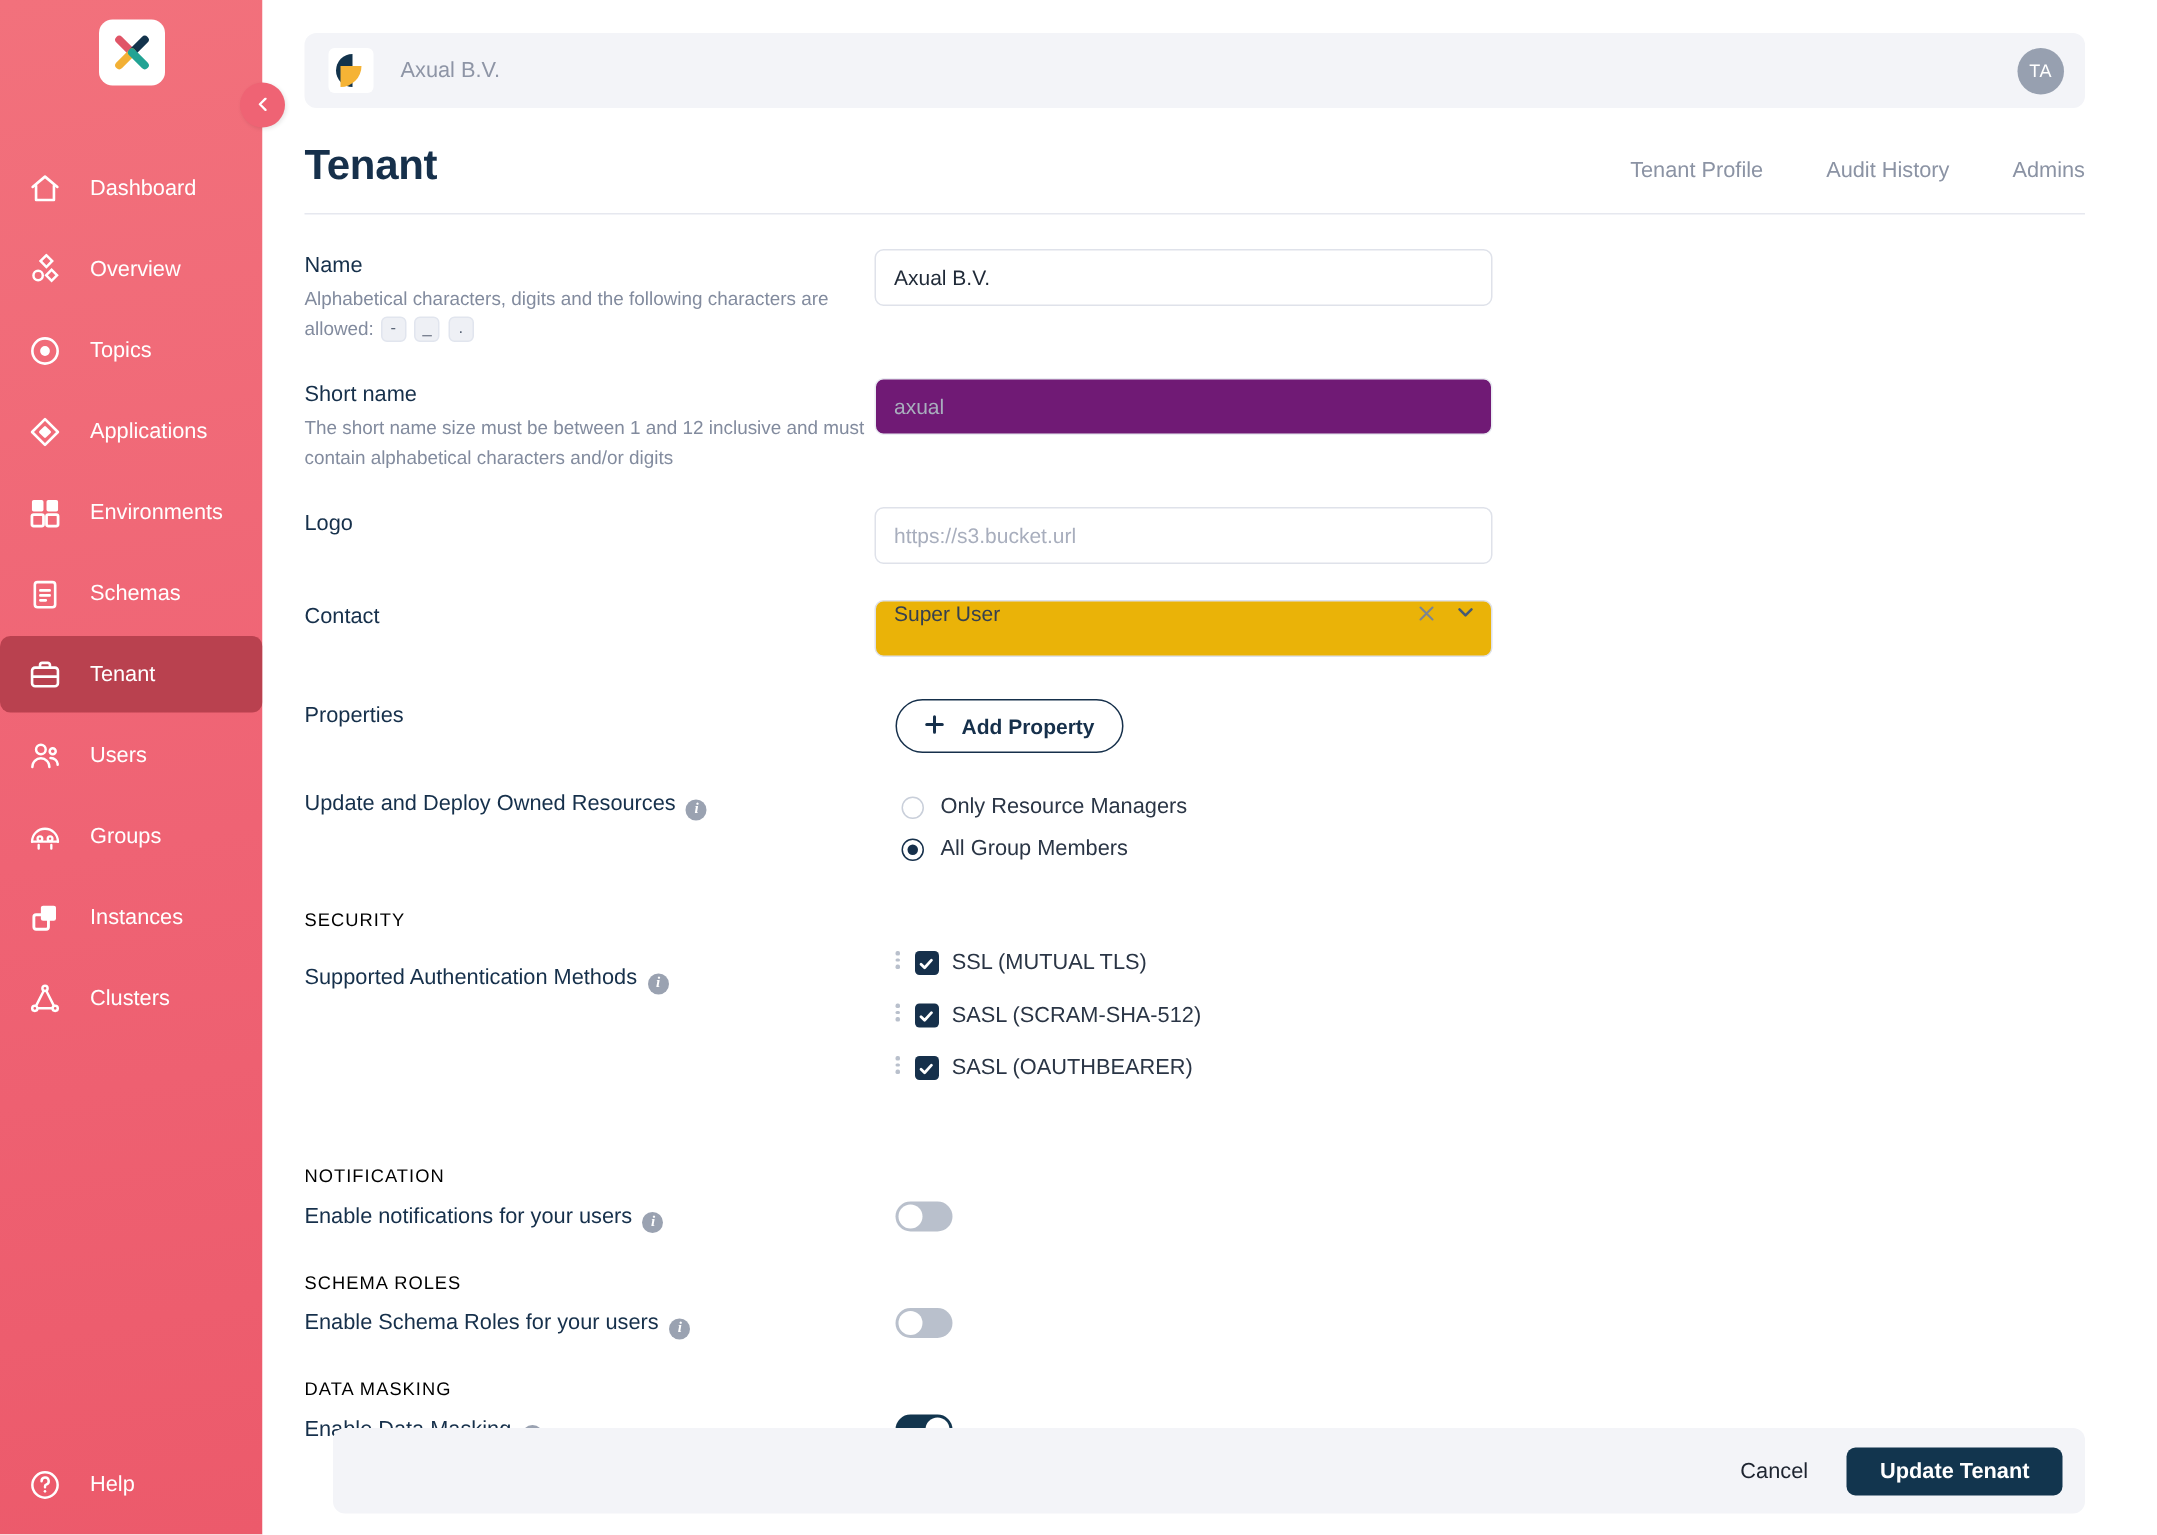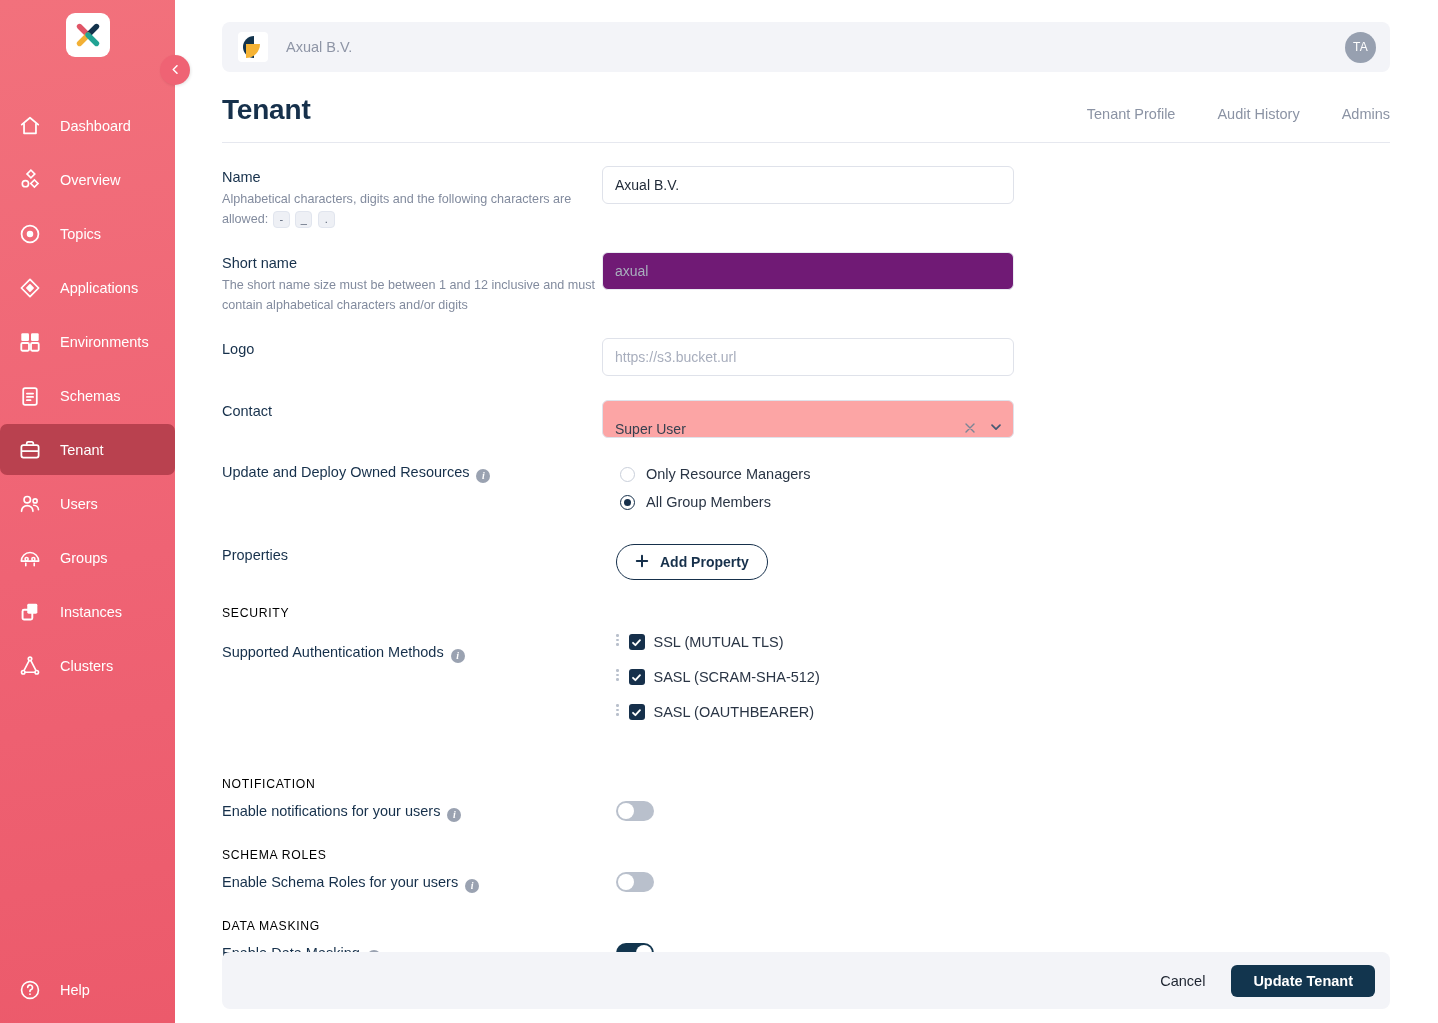--- a/index.html
+++ b/index.html
@@ -43,21 +43,21 @@
     width: 175px;
   }
   .nav-item.active { background: #b9414f; }
   .nav-ico { width: 24px; height: 24px; flex: 0 0 24px; display:flex; align-items:center; justify-content:center;}
   .nav-ico svg { display:block; }
   #help-wrap { margin-top: auto; padding-bottom: 5px; }
 
   
   #main {
     flex: 1; height: 1023px; position: relative;
-    background: #fff; padding: 0 48px 0 47px;
+    background: #fff; padding: 0 48px 0 28px;
     overflow: hidden;
   }
   
   #tenant-bar {
     margin-top: 22px; height: 50px; background: #f3f4f8;
     border-radius: 8px; display: flex; align-items: center;
     padding: 0 14px 0 16px;
   }
   .tenant-logo {
     width: 30px; height: 30px; background: #fff; border-radius: 4px;
@@ -95,21 +95,21 @@
   .fld-col { flex: 1; }
   .inp {
     width: 412px; height: 38px; border: 1px solid #dfe2ea; border-radius: 6px;
     background: #fff; font-size: 14px; color: #1f2937; padding: 0 12px;
     font-family: "Liberation Sans", sans-serif; outline: none;
   }
   .inp::placeholder { color: #a8aebd; }
   .inp:disabled { background: #701a75; border-color: #eaecf2; color: #a8aebd; }
   .select-box {
     width: 412px; height: 38px; border: 1px solid #dfe2ea; border-radius: 6px;
-    background: #fca5a5; display: flex; align-items: flex-end; padding: 0 10px 0 12px;
+    background: #eab308; display: flex; align-items: flex-start; padding: 0 10px 0 12px;
     font-size: 14px; color: #36404f; cursor: pointer;
   }
   .sel-actions { margin-left: auto; display: flex; align-items: center; gap: 13px; color:#7b8595;}
 
   .info-ico {
     display: inline-flex; align-items: center; justify-content: center;
     width: 14px; height: 14px; border-radius: 50%; background: #9aa2b1;
     color: #fff; font-size: 10px; font-style: italic; font-weight: 700;
     margin-left: 7px; vertical-align: -2px; line-height: 1;
     font-family: "Liberation Serif", serif;
@@ -415,52 +415,52 @@
           <span>
             <svg width="14" height="14" viewBox="0 0 14 14" fill="none" stroke="#465a74" stroke-width="1.7" stroke-linecap="round" stroke-linejoin="round">
                 <path d="M3 5.2 7 9.2l4-4"></path>
               </svg>
           </span>
         </span>
       </div>
     </div>
   </div>
 
-  <div class="row" style="margin-top:22px">
-    <div class="lab-col">
-      <span class="lab">Update and Deploy Owned Resources</span><span class="info-ico">i</span>
-    </div>
-    <div class="fld-col" style="padding-left:18px">
-      <div class="radio-line">
-        <span class="radio"></span>
-        <span class="radio-txt">Only Resource Managers</span>
-      </div>
-      <div class="radio-line">
-        <span class="radio on"></span>
-        <span class="radio-txt">All Group Members</span>
-      </div>
-    </div>
-  </div>
-
   <div class="row" style="margin-top:28px">
     <div class="lab-col">
       <div class="lab">Properties</div>
     </div>
     <div class="fld-col" style="padding-left:14px">
       <button class="btn-outline">
         <span>
           <svg width="14" height="14" viewBox="0 0 14 14" fill="none" stroke="#16304b" stroke-width="2" stroke-linecap="round">
               <path d="M7 1.8v10.4M1.8 7h10.4"></path>
             </svg>
         </span>
         <span>Add Property</span>
       </button>
     </div>
   </div>
 
+  <div class="row" style="margin-top:22px">
+    <div class="lab-col">
+      <span class="lab">Update and Deploy Owned Resources</span><span class="info-ico">i</span>
+    </div>
+    <div class="fld-col" style="padding-left:18px">
+      <div class="radio-line">
+        <span class="radio"></span>
+        <span class="radio-txt">Only Resource Managers</span>
+      </div>
+      <div class="radio-line">
+        <span class="radio on"></span>
+        <span class="radio-txt">All Group Members</span>
+      </div>
+    </div>
+  </div>
+
   <div class="section-head">SECURITY</div>
 
   <div class="row tight">
     <div class="lab-col" style="padding-top:9px">
       <span class="lab">Supported Authentication Methods</span><span class="info-ico">i</span>
     </div>
     <div class="fld-col" style="padding-left:14px">
       <div class="check-line">
         <span class="drag-ico">
             <i></i>

